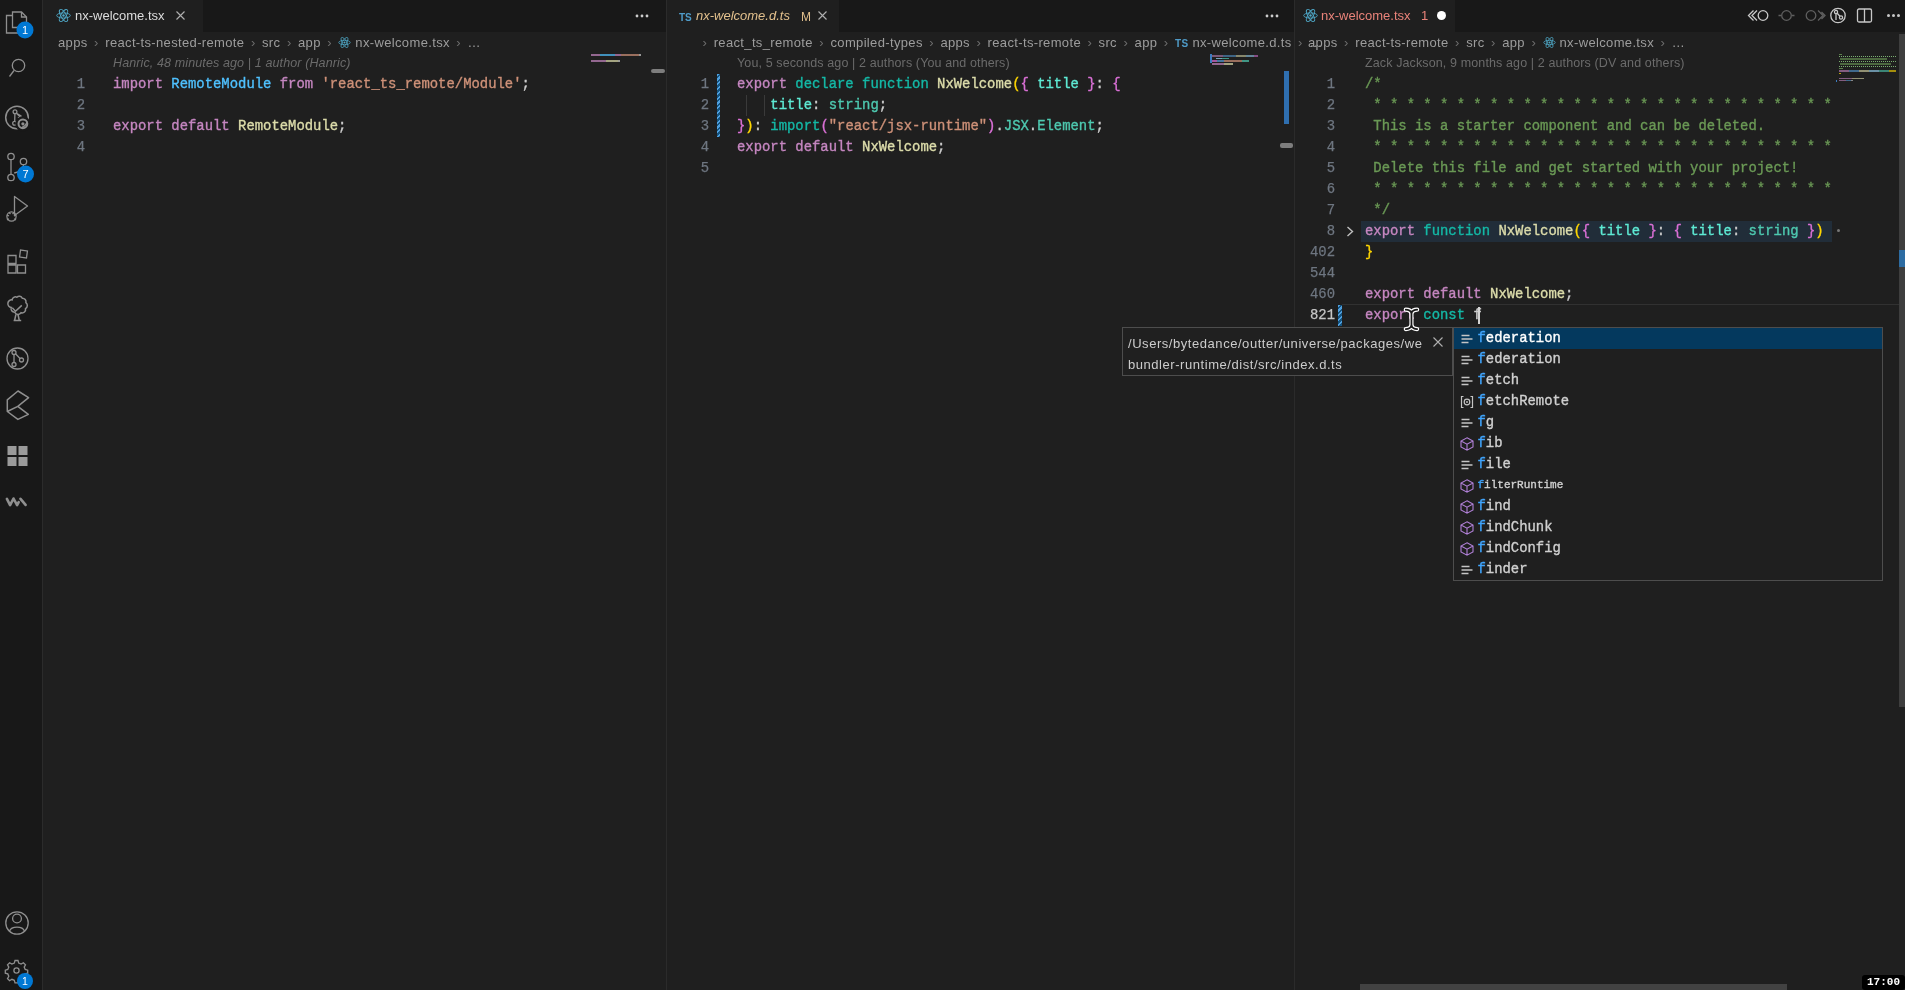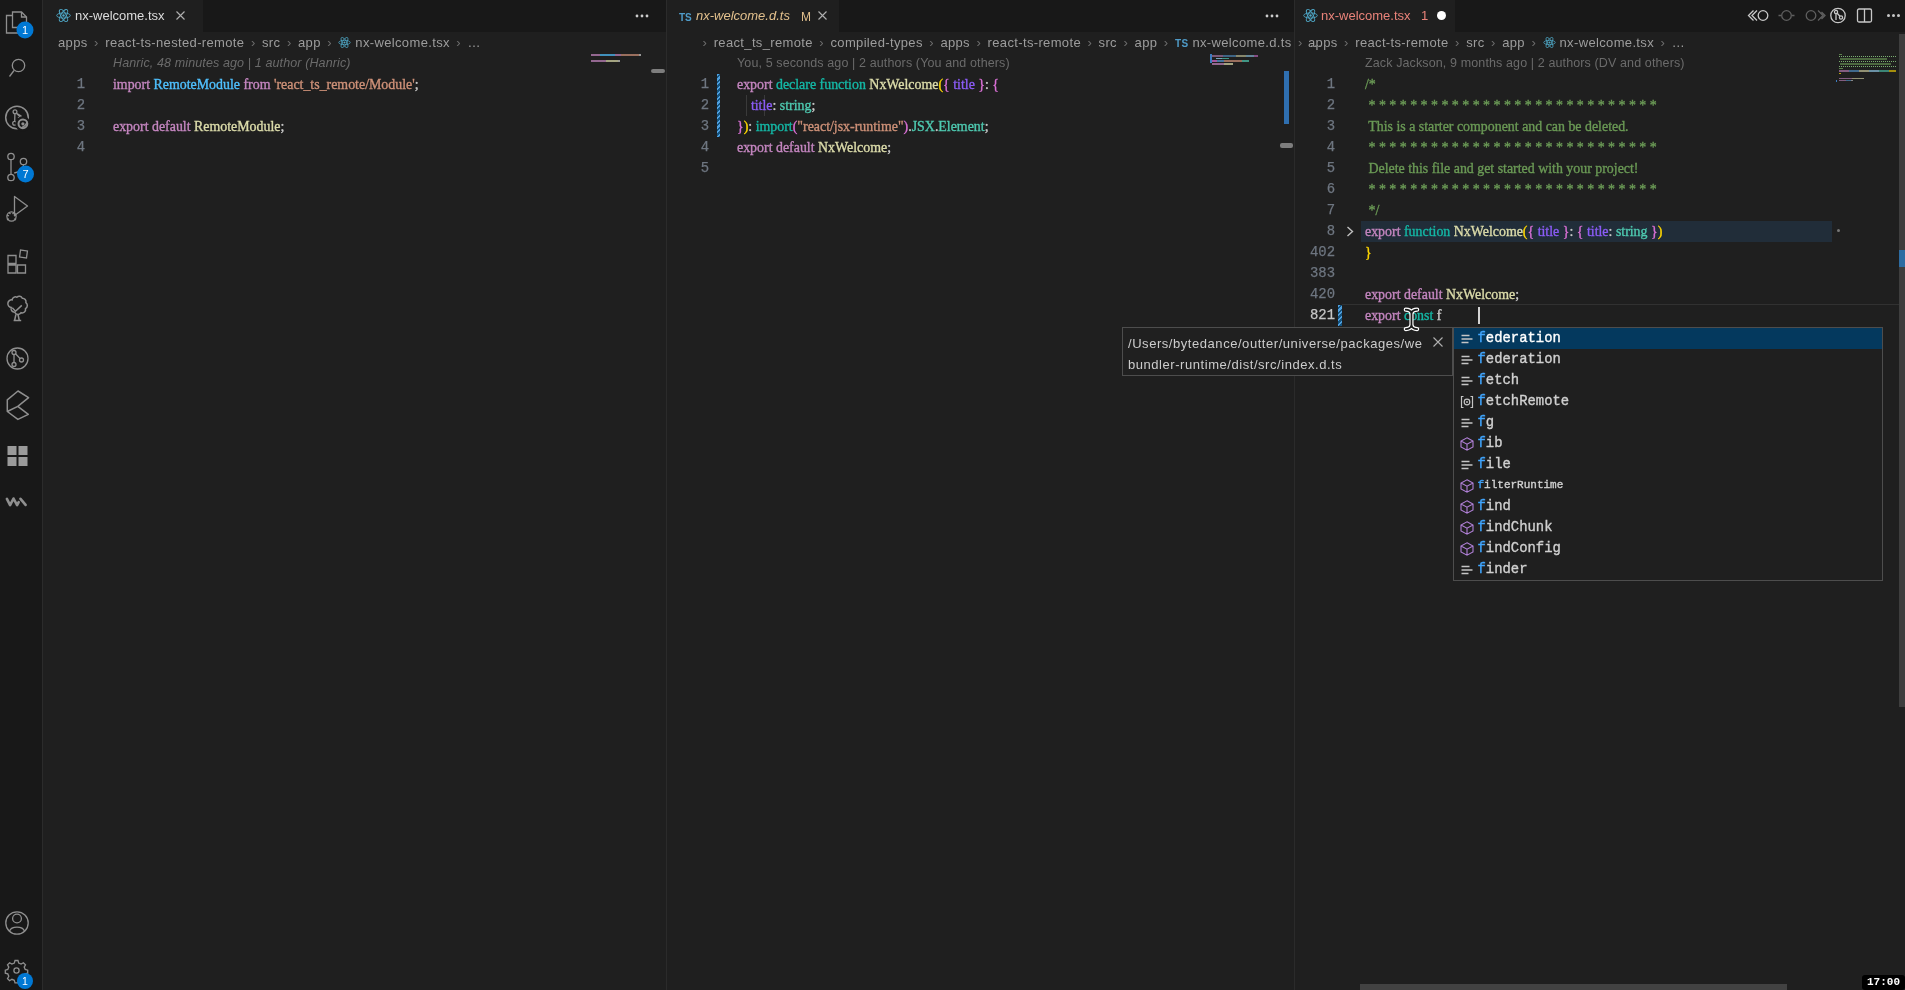--- a/index.html
+++ b/index.html
@@ -1,22 +1,22 @@
 <!DOCTYPE html>
 <html><head>
 <meta charset="utf-8">
 <style>
   * { margin:0; padding:0; box-sizing:border-box; }
   html,body { width:1905px; height:990px; overflow:hidden; background:#1f1f1f; }
   body { font-family:"Liberation Sans", sans-serif; position:relative; }
   .abs { position:absolute; }
-  .cl { position:absolute; white-space:pre; font-family:Liberation Serif, serif; font-size:13.9px; line-height:21px; height:21px; color:#cccccc; -webkit-text-stroke:0.35px currentColor; }
+  .cl { position:absolute; white-space:pre; font-family:Liberation Mono, monospace; font-size:13.9px; line-height:21px; height:21px; color:#cccccc; -webkit-text-stroke:0.35px currentColor; }
   .ln { position:absolute; white-space:pre; font-family:"Liberation Mono",monospace; font-size:13.9px; line-height:21px; height:21px; color:#6e7681; text-align:right; width:40px; -webkit-text-stroke:0.25px currentColor; }
   .kw { color:#C586C0; } .kb { color:#14b8a6; } .fn { color:#DCDCAA; }
-  .vr { color:#8b5cf6;margin-top:16px; } .cv { color:#4FC1FF; } .st { color:#CE9178; }
+  .vr { color:#5eead4;margin-top:16px; } .cv { color:#4FC1FF; } .st { color:#CE9178; }
   .ty { color:#4EC9B0; } .cm { color:#6A9955; }
   .b1 { color:#FFD700; } .b2 { color:#DA70D6; }
   .crumb { position:absolute; font-size:13px; letter-spacing:0.35px; line-height:22px; height:22px; color:#9d9d9d; white-space:pre; }
   .crumb b { color:#6d6d6d; font-weight:normal; padding:0 2.5px; }
   .blame { position:absolute; font-size:12.5px; letter-spacing:0.12px; line-height:21px; height:21px; color:#6b6b6b; white-space:pre; }
   .tab { position:absolute; top:0; height:32px; background:#1f1f1f; }
   .tablbl { position:absolute; top:9px; font-size:13px; line-height:14px; white-space:pre; }
   .gitbar { position:absolute; width:3.5px; background:repeating-linear-gradient(135deg,#4f9fde 0 1.6px,#15537e 1.6px 3.4px); }
   .mini { position:absolute; }
 </style>
@@ -218,22 +218,22 @@
 
 <div class="ln" style="left:1295px;top:74px;">1</div>
 <div class="ln" style="left:1295px;top:95px;">2</div>
 <div class="ln" style="left:1295px;top:116px;">3</div>
 <div class="ln" style="left:1295px;top:137px;">4</div>
 <div class="ln" style="left:1295px;top:158px;">5</div>
 <div class="ln" style="left:1295px;top:179px;">6</div>
 <div class="ln" style="left:1295px;top:200px;">7</div>
 <div class="ln" style="left:1295px;top:221px;">8</div>
 <div class="ln" style="left:1295px;top:242px;">402</div>
-<div class="ln" style="left:1295px;top:263px;">383</div>
-<div class="ln" style="left:1295px;top:284px;">420</div>
+<div class="ln" style="left:1295px;top:263px;">544</div>
+<div class="ln" style="left:1295px;top:284px;">460</div>
 <div class="ln" style="left:1295px;top:305px;color:#c6c6c6;text-align:right;">821</div>
 
 <svg class="abs" style="left:1346px;top:226px;" width="8" height="11">
     <path d="M1.5 1 L6.5 5.5 L1.5 10" stroke="#c0c0c0" stroke-width="1.4" fill="none"></path>
   </svg>
 
 <div class="abs" style="left:1361px;top:221px;width:471px;height:21px;background:rgba(45,105,165,0.2);"></div>
 
 <div class="abs" style="left:1342px;top:303.5px;width:557px;height:1px;background:#313131;"></div>
 

